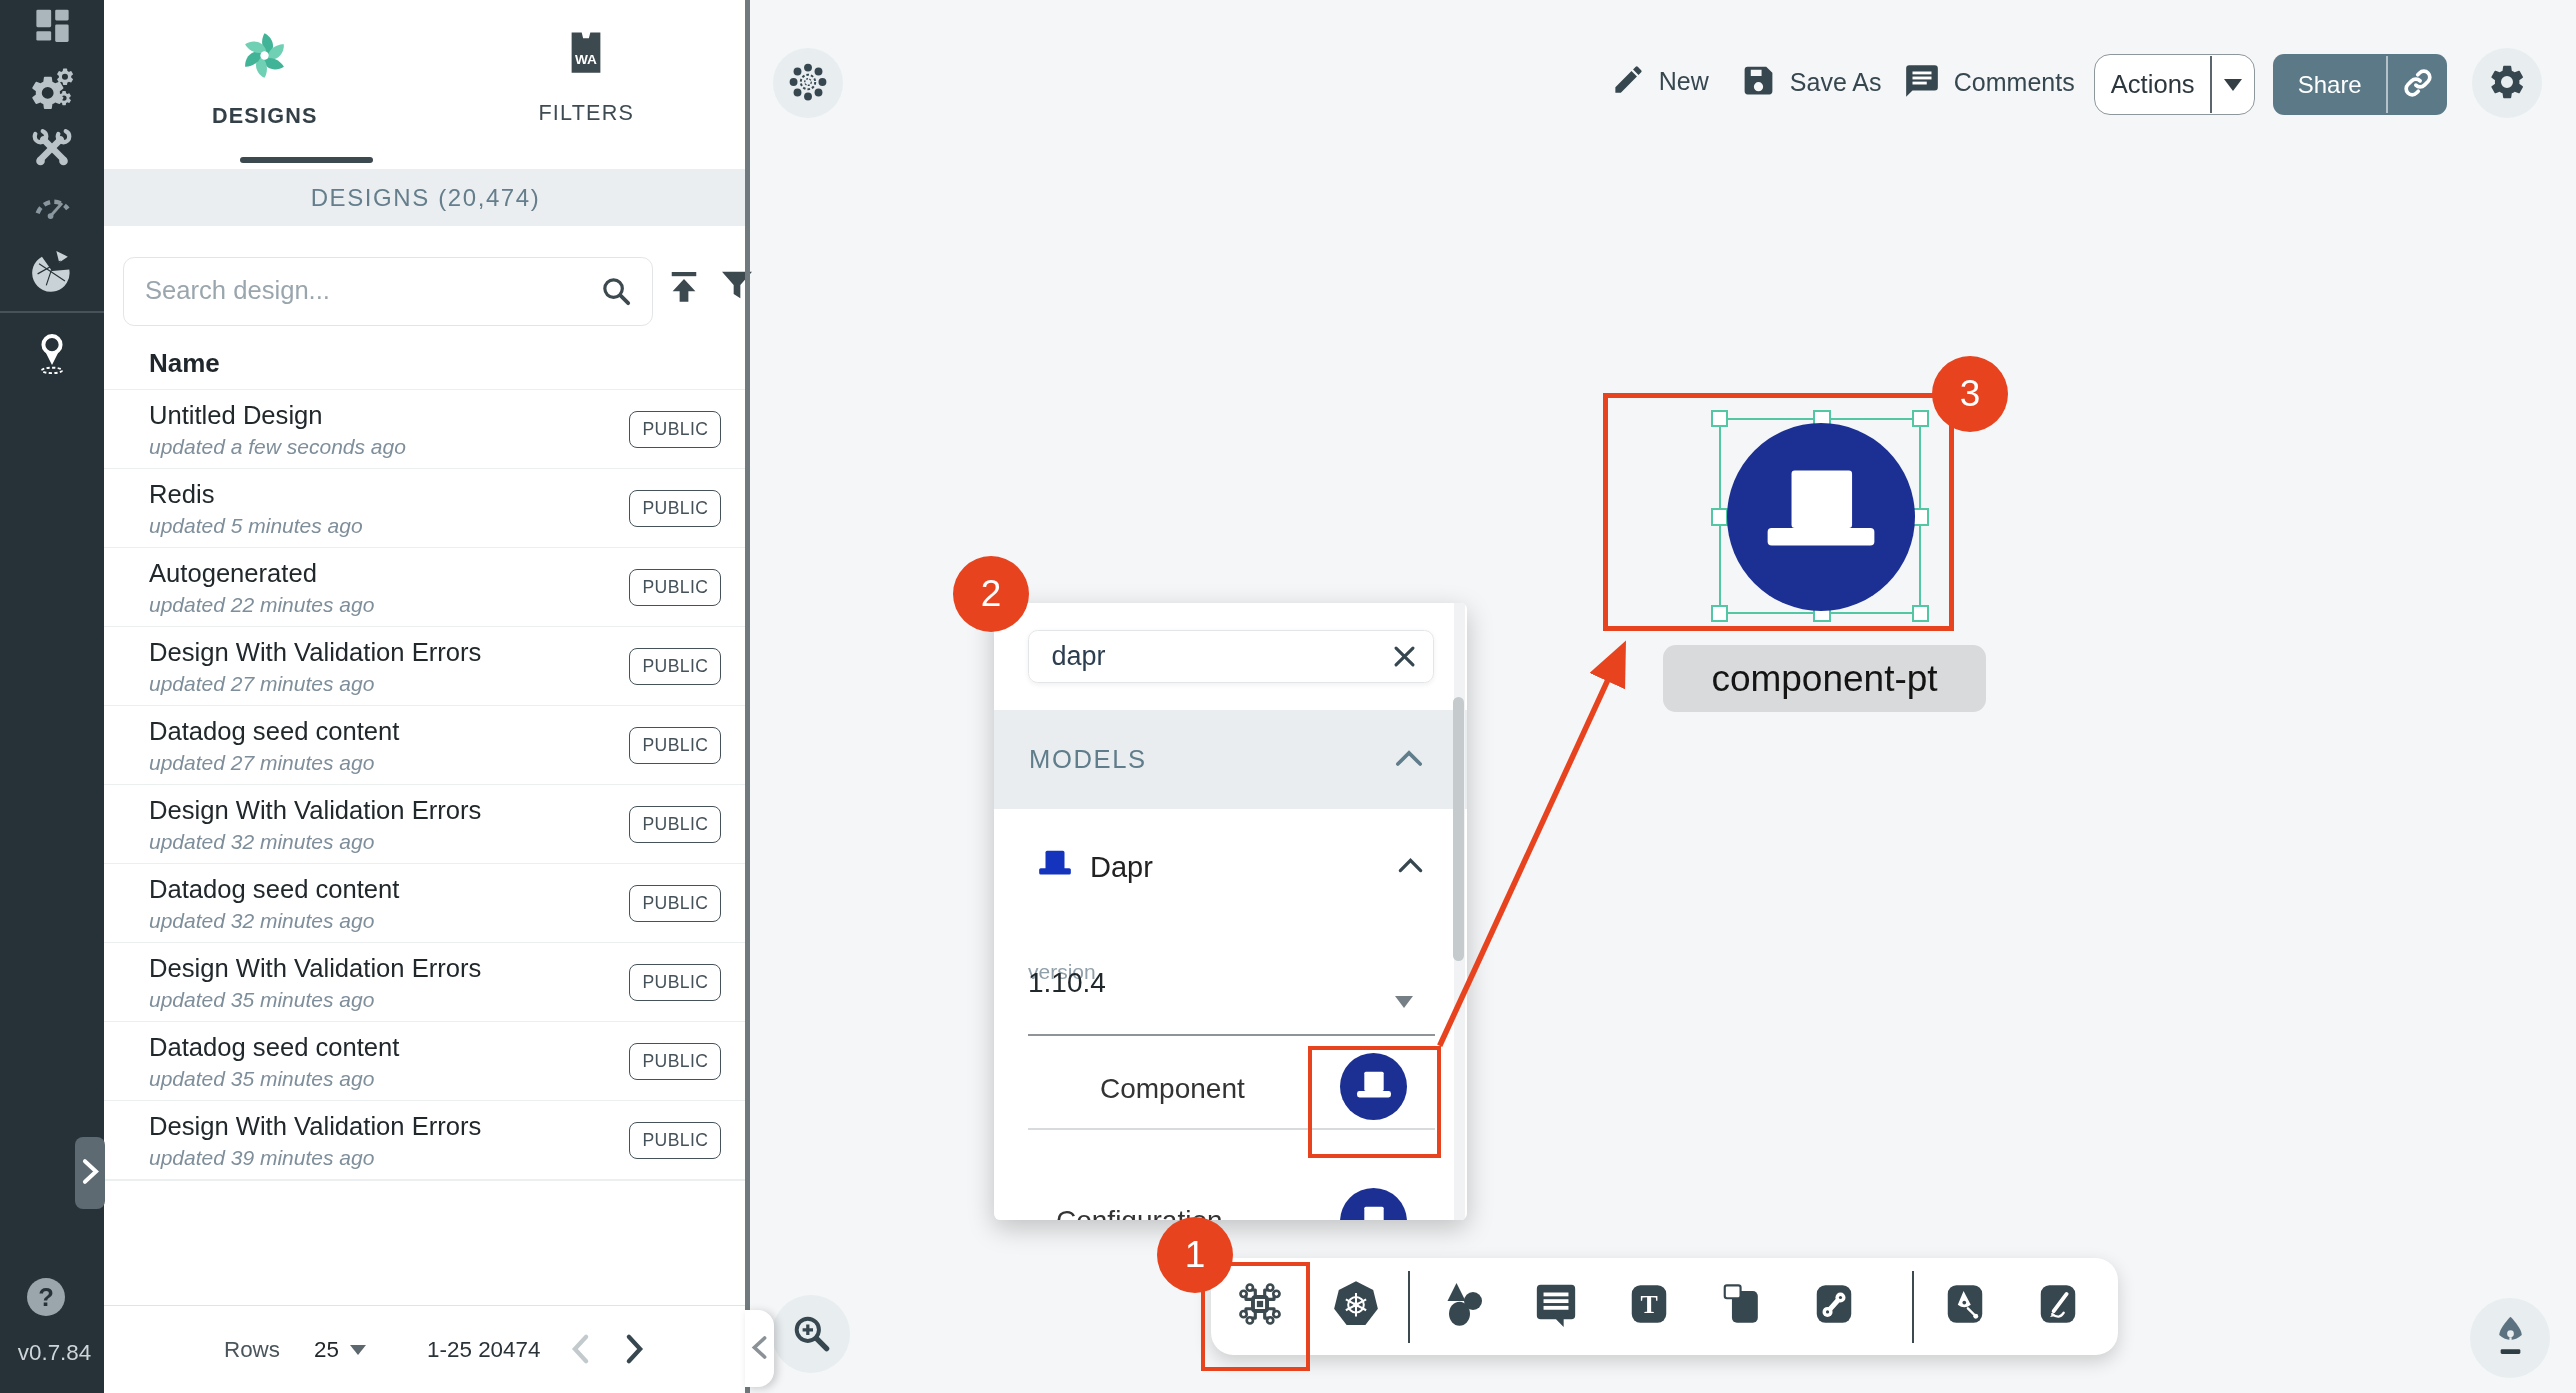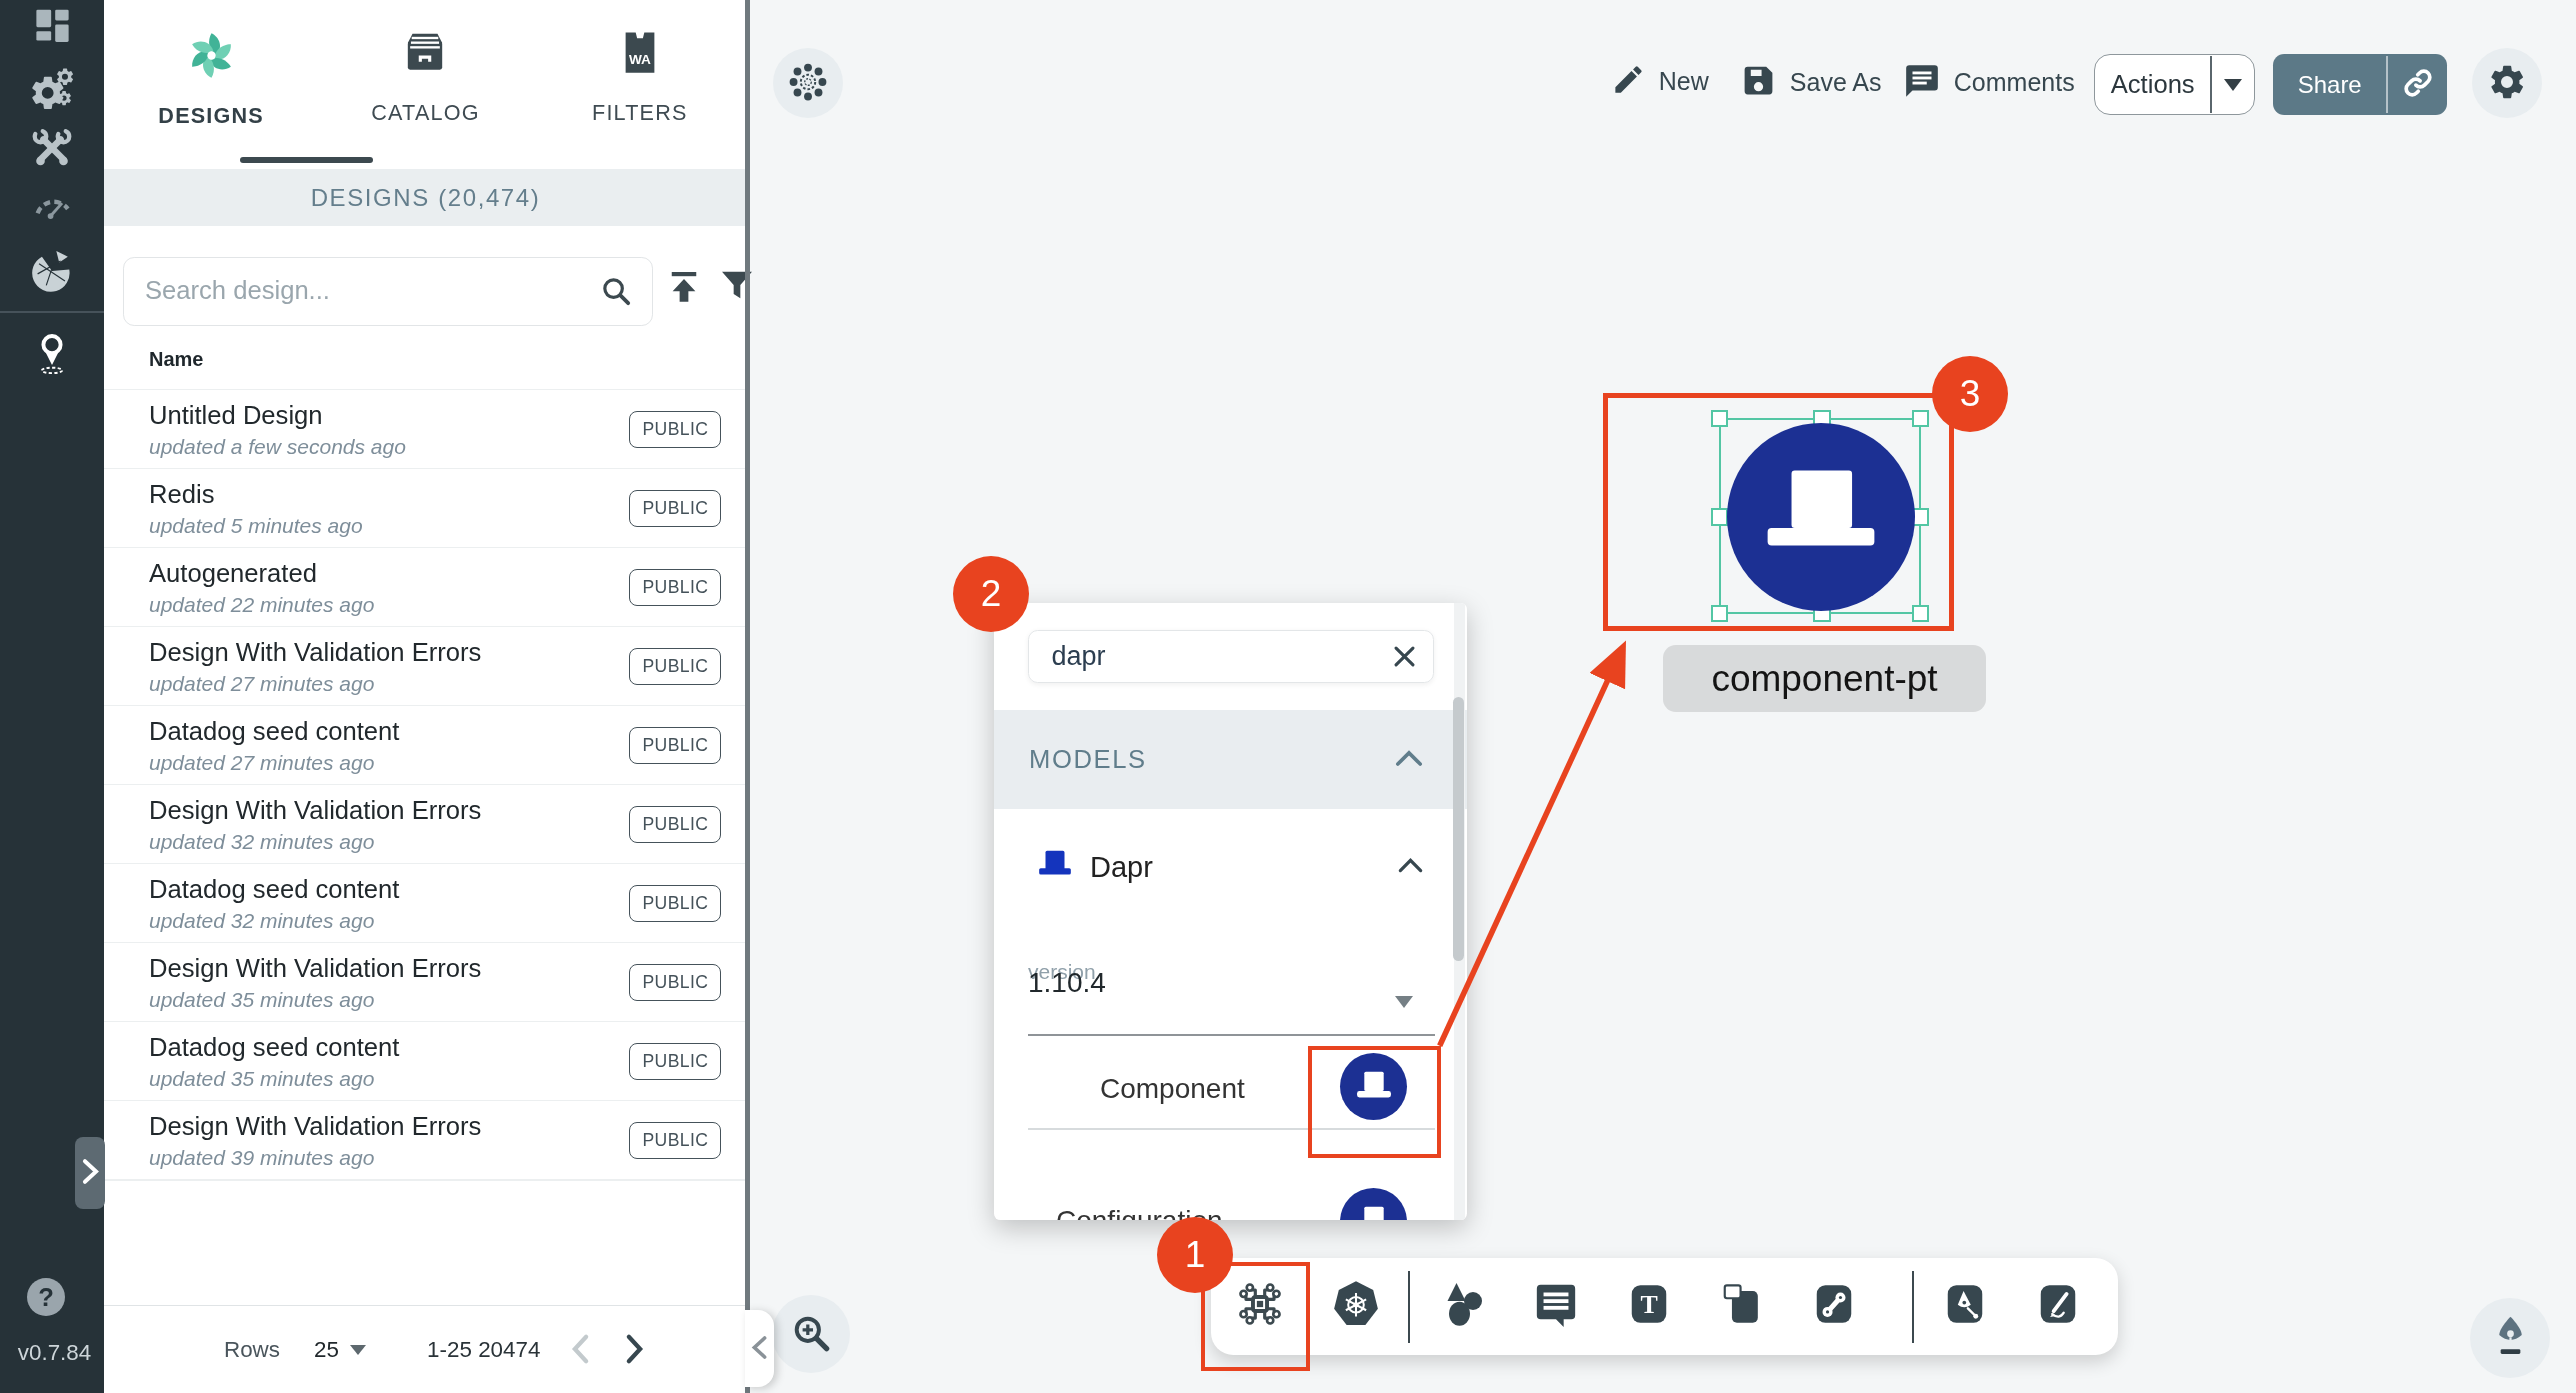--- a/index.html
+++ b/index.html
@@ -22,21 +22,21 @@
   .tab .tab-label { margin-top:17.6px; font-size:21.6px; letter-spacing:1.2px; color:#3f4b52; }
   .tab-underline { position:absolute; left:136px; top:157px; width:133px; height:5.6px; background:#3c494f; border-radius:3.2px; }
   .count-strip { position:absolute; left:0; top:169px; width:643px; height:57px; background:#eaeef0; display:flex; align-items:center; justify-content:center; font-size:24px; letter-spacing:1.6px; color:#647e8c; }
   .search-row { position:absolute; left:0; top:227px; width:643px; height:121px; background:#fff; }
   .search-box { position:absolute; left:19px; top:30px; width:530px; height:69px; border:1.6px solid #e2e5e7; border-radius:11.2px; background:#fff; }
   .search-box input { position:absolute; left:21px; top:0; width:447px; height:65px; border:none; outline:none; font-size:25.6px; color:#333; font-family:Liberation Sans, sans-serif; background:transparent; }
   .search-box input::placeholder { color:#9aa6ad; }
   .sbx-icon { position:absolute; right:17.6px; top:16px; }
   .mini-btn { position:absolute; top:38px; background:none; border:none; cursor:pointer; }
 
-  .name-header { position:absolute; left:45px; top:348px; font-size:20px; font-weight:bold; color:#1f272c; }
+  .name-header { position:absolute; left:45px; top:348px; font-size:26px; font-weight:bold; color:#1f272c; }
   .rows-wrap { position:absolute; left:0; top:389px; width:643px; }
   .design-row { position:relative; width:643px; height:79px; border-top:1.6px solid #eceff0; cursor:pointer; background:#fff; }
   .design-row .dname { position:absolute; left:45px; top:11.2px; font-size:25.6px; color:#21282c; }
   .design-row .dtime { position:absolute; left:45px; top:45px; font-size:21px; font-style:italic; color:#7e8e9a; }
   .chip { position:absolute; right:25.6px; top:21px; border:1.6px solid #45525a; border-radius:8px; color:#45525a; font-size:17.6px; letter-spacing:0.4px; padding:7.2px 12px; }
   .rows-end { position:absolute; left:0; top:1179px; width:643px; height:1.6px; background:#eceff0; }
 
   .drawer-footer { position:absolute; left:0; top:1305px; width:643px; height:89px; border-top:1.6px solid #e0e4e6; background:#fff; display:flex; align-items:center; }
   .df-label { font-size:22.4px; color:#4a555c; margin-left:120px; }
   .df-select { margin-left:34px; font-size:22.4px; color:#21282c; display:flex; align-items:center; cursor:pointer; background:none; border:none; font-family:"Liberation Sans", sans-serif; }
@@ -192,37 +192,20 @@
             <path d="M32 5 C42 10 46 22 38 31 C28 27 27 13 32 5 Z" fill="#6fd0b4" transform="rotate(60 32 32)"></path>
             <path d="M32 5 C42 10 46 22 38 31 C28 27 27 13 32 5 Z" fill="#41b397" transform="rotate(120 32 32)"></path>
             <path d="M32 5 C42 10 46 22 38 31 C28 27 27 13 32 5 Z" fill="#6fd0b4" transform="rotate(180 32 32)"></path>
             <path d="M32 5 C42 10 46 22 38 31 C28 27 27 13 32 5 Z" fill="#41b397" transform="rotate(240 32 32)"></path>
             <path d="M32 5 C42 10 46 22 38 31 C28 27 27 13 32 5 Z" fill="#6fd0b4" transform="rotate(300 32 32)"></path>
             <circle cx="32" cy="32" r="5" fill="#ffffff"></circle>
           </g>
         </svg>
       </span>
       <span class="tab-label" style="color:#334047;font-weight:bold;">DESIGNS</span>
-    </button>
-    <button class="tab">
-      <span>
-        <svg width="50" height="50" viewBox="0 0 64 64">
-            <g fill="#3c494f">
-              <polygon points="10,18 16,6 48,6 54,18"></polygon>
-              <rect x="10" y="16" width="44" height="36" rx="3"></rect>
-            </g>
-            <g fill="#ffffff">
-              <rect x="15" y="10" width="34" height="3"></rect>
-              <rect x="14" y="16" width="36" height="3"></rect>
-              <rect x="13" y="22" width="38" height="3"></rect>
-              <path d="M24 34 h16 v8 h-4 v-4 h-8 v4 h-4 z"></path>
-            </g>
-          </svg>
-      </span>
-      <span class="tab-label">CATALOG</span>
     </button>
     <button class="tab">
       <span>
         <svg width="46" height="50" viewBox="0 0 64 68">
             <path d="M12 4 h14 l2 8 h8 l2-8 h14 v56 h-40 z" fill="#3c494f"></path>
             <text x="32" y="48" text-anchor="middle" font-family="Liberation Sans, sans-serif" font-size="19" font-weight="bold" fill="#ffffff">WA</text>
           </svg>
       </span>
       <span class="tab-label">FILTERS</span>
     </button>

